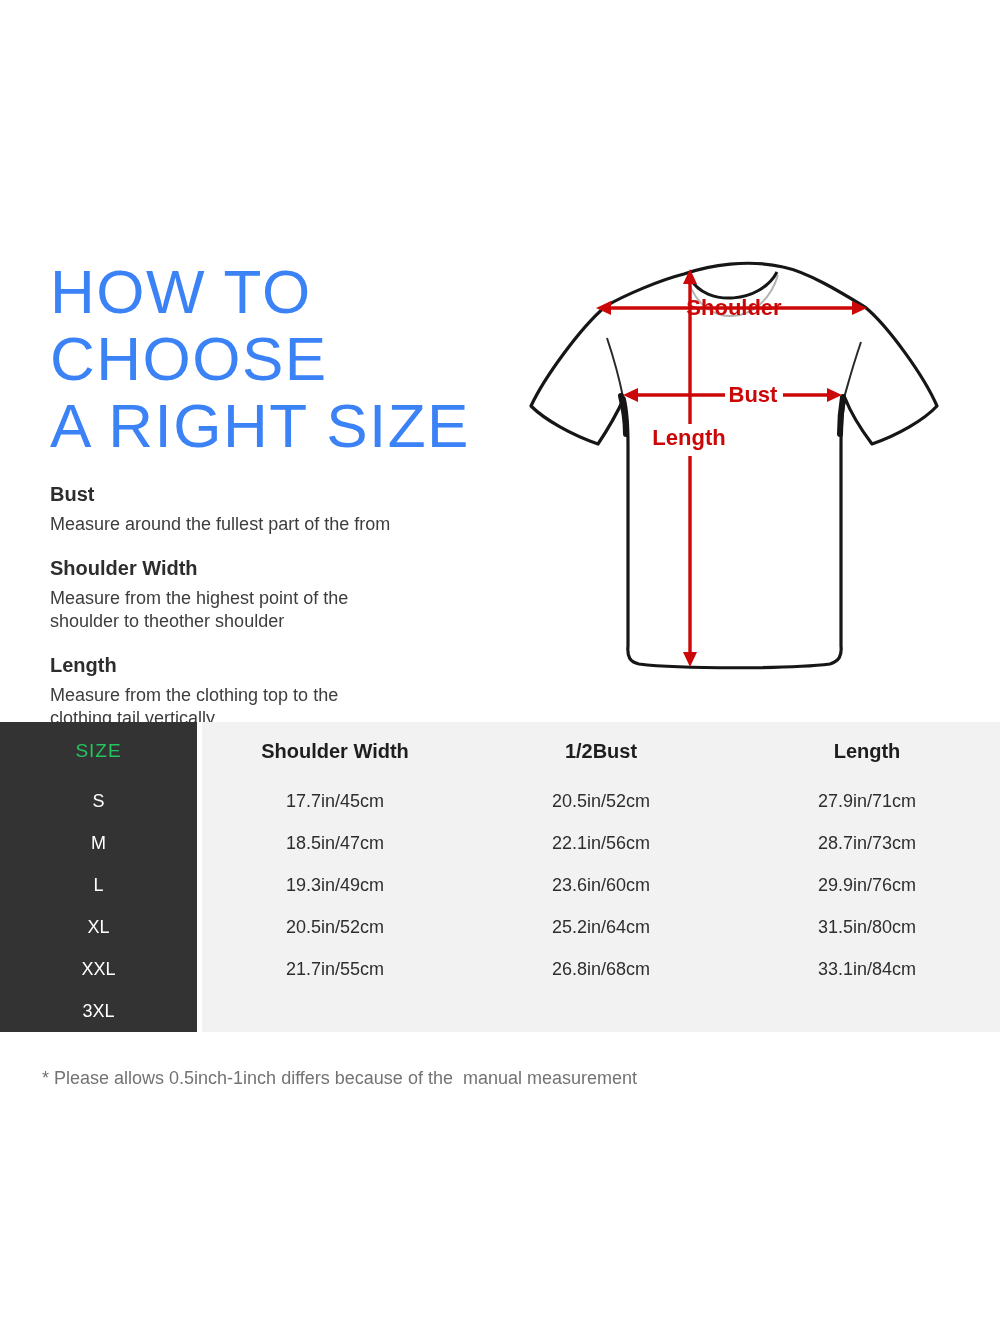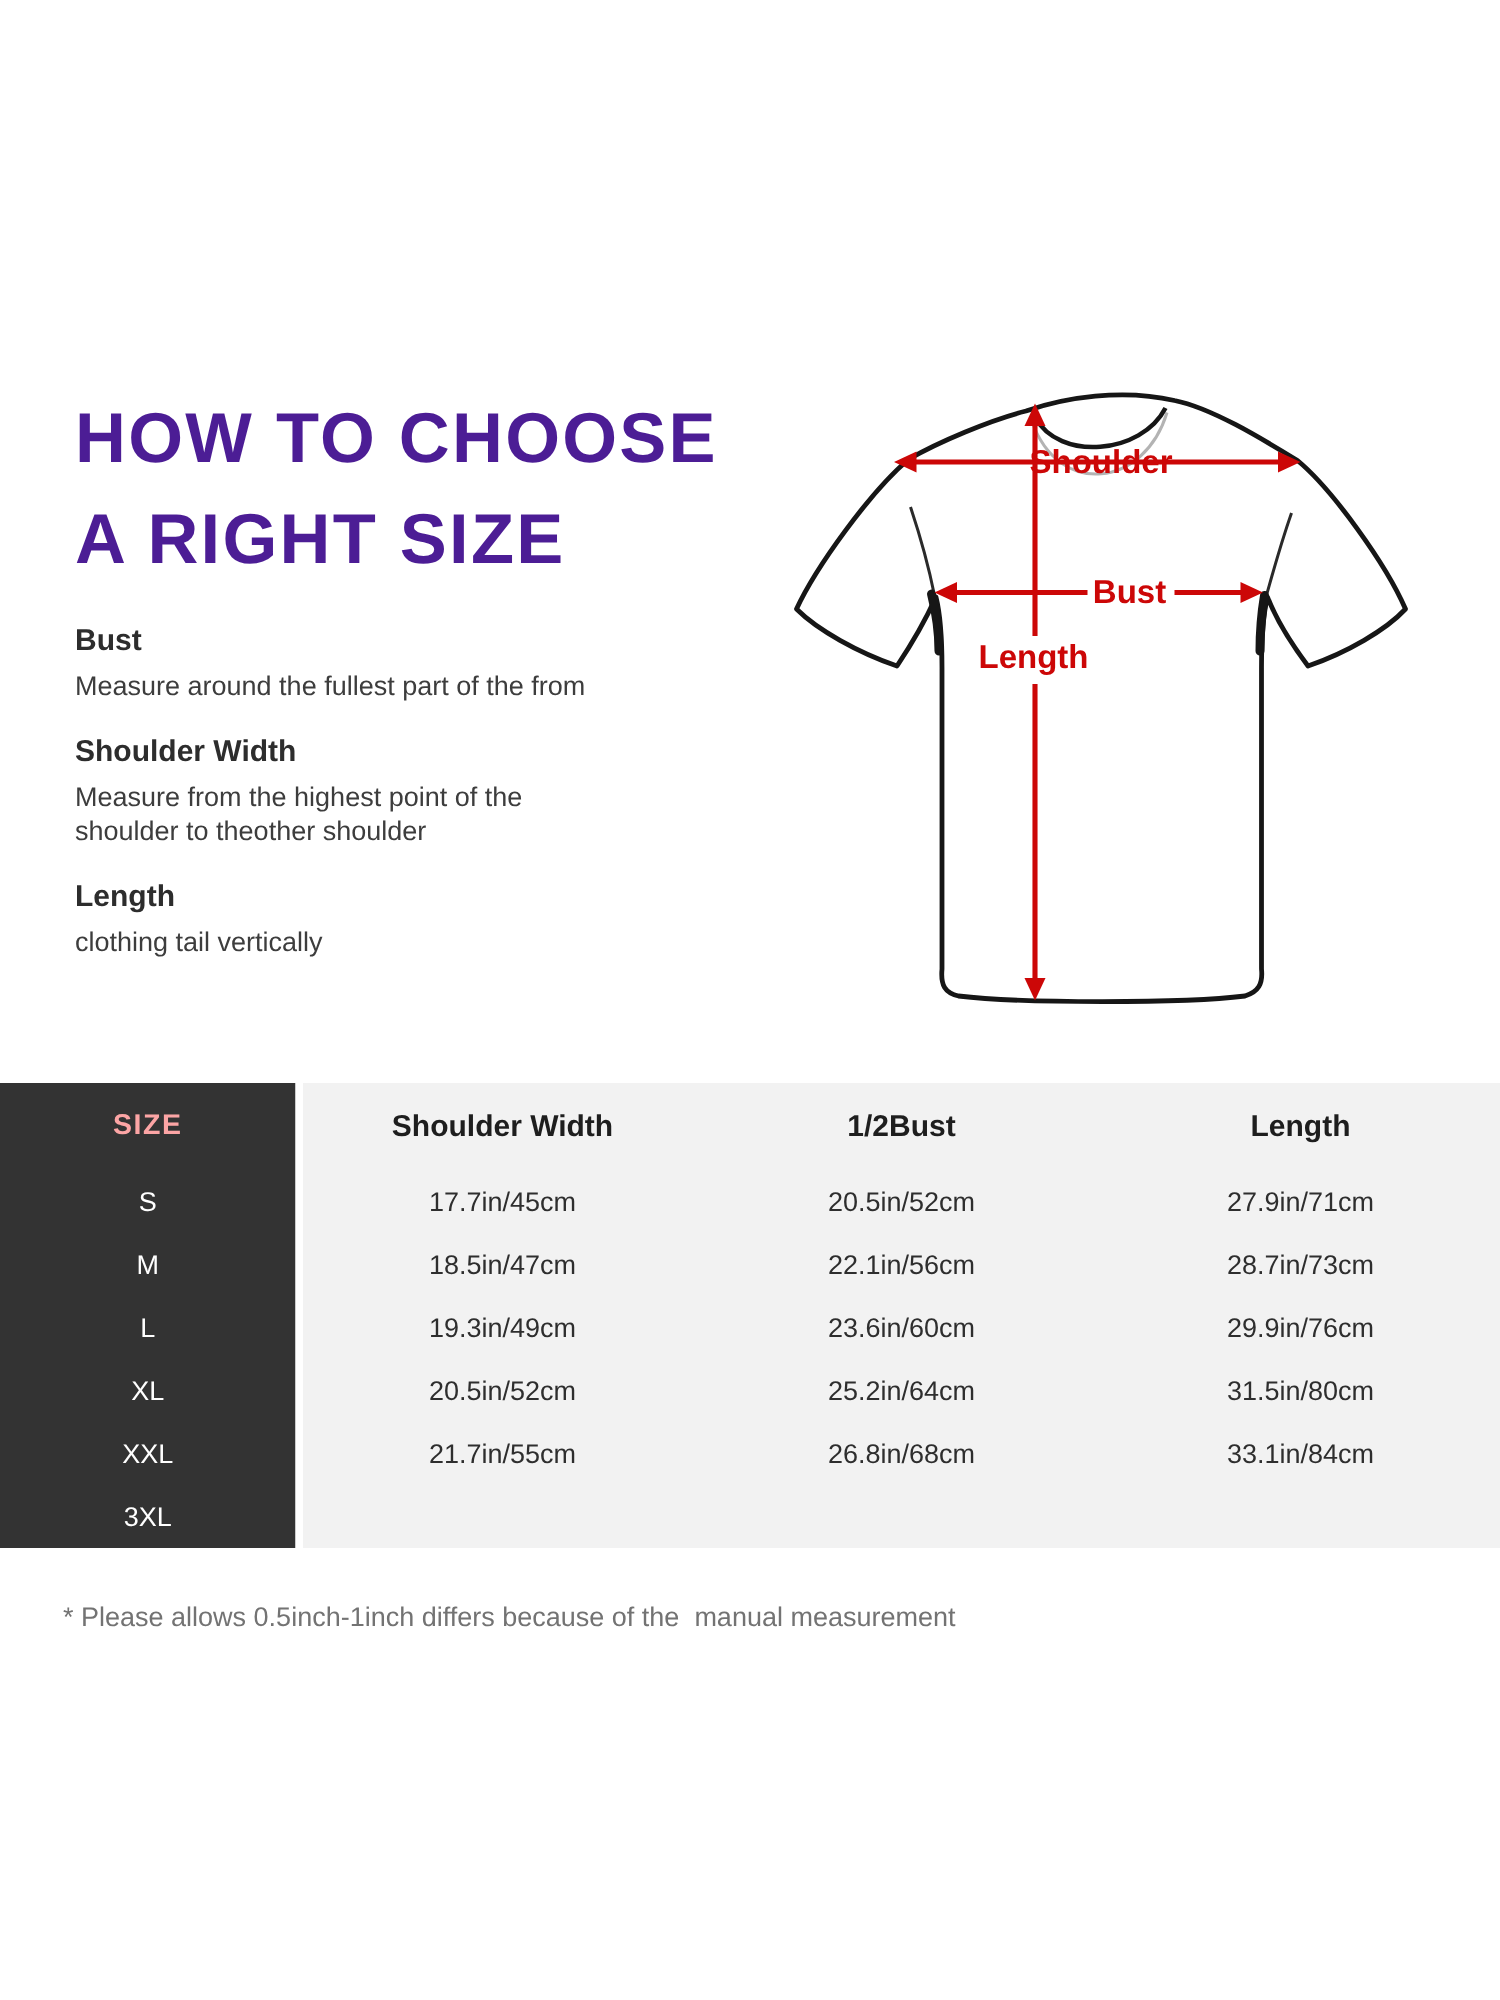--- a/index.html
+++ b/index.html
@@ -3,39 +3,39 @@
 <meta charset="utf-8">
 <style>
   html,body { margin:0; padding:0; background:#ffffff; }
   .canvas {
     position:relative; width:1000px; height:1333px; background:#ffffff;
     font-family:"Liberation Sans", sans-serif; overflow:hidden;
   }
 
   
   .guide { position:absolute; left:50px; top:258px; width:460px; }
-  .title { font-size:47px; font-weight:bold; color:#4c1d95; line-height:67px; letter-spacing:1.5px; }
+  .title { font-size:62px; font-weight:normal; color:#3b82f6; line-height:67px; letter-spacing:1.5px; }
   .sections { margin-top:24px; }
   .section { margin-top:20px; }
   .section:first-child { margin-top:0; }
   .section-heading { font-size:20px; font-weight:bold; color:#2d2d2d; margin:0 0 7px 0; }
   .section-line { font-size:18px; color:#3d3d3d; line-height:23.5px; }
 
   
   .diagram { position:absolute; left:520px; top:248px; width:450px; height:430px; }
   .diagram svg { width:100%; height:100%; }
   .red-label { font-size:22px; font-weight:bold; font-family:"Liberation Sans", sans-serif; }
 
   
   .size-table { position:absolute; left:0; top:722px; width:1000px; height:310px; display:flex; }
   .dark-col { width:197px; background:#333333; display:flex; flex-direction:column; }
   .gap-col { width:5px; background:#ffffff; }
   .gray-col { flex:1; background:#f2f2f2; display:flex; flex-direction:column; }
   .hcell-size { height:58px; display:flex; align-items:center; justify-content:center;
-    color:#fca5a5; font-size:19px; font-weight:bold; letter-spacing:1px; }
+    color:#22c55e; font-size:19px; font-weight:normal; letter-spacing:1px; }
   .scell { height:42px; display:flex; align-items:center; justify-content:center;
     color:#ffffff; font-size:18px; }
   .hrow { height:58px; display:flex; }
   .hrow .cell { flex:1; display:flex; align-items:center; justify-content:center;
     font-size:20px; font-weight:bold; color:#1e1e1e; }
   .vrow { height:42px; display:flex; }
   .vrow .cell { flex:1; display:flex; align-items:center; justify-content:center;
     font-size:18px; color:#2e2e2e; }
 
   
@@ -56,20 +56,21 @@
         <div class="section-heading">Bust</div>
         <div class="section-line">Measure around the fullest part of the from</div>
       </div>
       <div class="section">
         <div class="section-heading">Shoulder Width</div>
         <div class="section-line">Measure from the highest point of the</div>
         <div class="section-line">shoulder to theother shoulder</div>
       </div>
       <div class="section">
         <div class="section-heading">Length</div>
+        <div class="section-line">Measure from the clothing top to the</div>
         <div class="section-line">clothing tail vertically</div>
       </div>
     </div>
   </div>
 
   <div class="diagram">
     <svg viewBox="0 0 450 430">
 
       <path d="M164,26 C140,32 105,47 86,58 C60,80 24,130 11,158 C25,172 52,187 78,196 C90,178 99,161 104,150 C107,162 108,177 108,197 L108,398 C107,409 110,414 119,416 C160,421 270,421 310,416 C319,413 322,408 321,398 L321,197 C321,177 322,162 325,150 C330,163 340,180 352,196 C378,187 404,172 417,158 C404,128 368,78 345,59 C322,45 288,24 263,19 C228,11 190,17 164,26 Z" fill="#ffffff" stroke="#161616" stroke-width="3.2" stroke-linejoin="round"></path>
 

